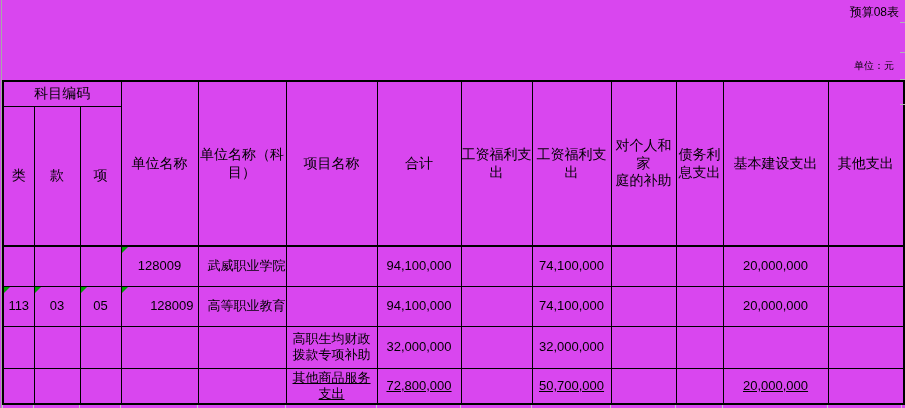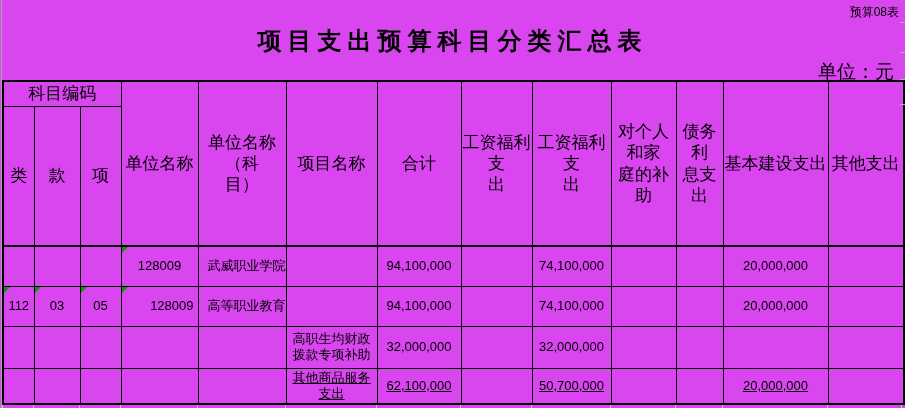--- a/index.html
+++ b/index.html
@@ -6,31 +6,31 @@
   .screen{
     position:relative;width:905px;height:408px;background:#d946ef;
     font-family:"Liberation Sans", sans-serif;color:#000;overflow:hidden;
   }
   .sheet-edge{position:absolute;left:1px;top:0;width:1px;height:408px;background:#a8a8a8;}
   .corner-label{position:absolute;top:4px;right:6px;font-size:12px;white-space:nowrap;}
   .page-title{
     position:absolute;top:25px;left:0;width:905px;text-align:center;
     font-size:24px;font-weight:bold;letter-spacing:6px;white-space:nowrap;
   }
-  .unit-label{position:absolute;top:59px;right:11px;font-size:19px;white-space:nowrap;}
+  .unit-label{position:absolute;top:59px;right:11px;font-size:10px;white-space:nowrap;}
   table.budget{
     position:absolute;left:2px;top:80px;width:901px;
     border-collapse:collapse;table-layout:fixed;
     border:2px solid #000;
   }
   th,td{
     border:1px solid #000;padding:0;overflow:hidden;
     vertical-align:middle;white-space:pre-line;line-height:1.25;
   }
-  th{font-weight:normal;font-size:17px;text-align:center;}
+  th{font-weight:normal;font-size:14px;text-align:center;}
   td{font-size:13px;text-align:center;}
   .hsep{border-bottom:2px solid #000;}
   tr.hrow1{height:25px;}
   tr.hrow2{height:140px;}
   tr.dr1{height:40px;}
   tr.dr2{height:40px;}
   tr.dr3{height:42px;}
   tr.dr4{height:36px;text-decoration:underline;}
   td.left{text-align:right;padding-left:4px;}
   td.right{text-align:right;padding-right:4px;}
@@ -43,21 +43,20 @@
   .dash{position:absolute;right:0;width:5px;height:1px;background:#b3b3b3;}
 </style>
 </head>
 <body>
 
 <div class="screen">
 
   <div class="sheet-edge"></div>
 
   <div class="corner-label">预算08表</div>
-  <div class="page-title">项目支出预算科目分类汇总表</div>
   <div class="unit-label">单位：元</div>
 
   <table class="budget">
     <colgroup>
       <col style="width:31px">
         <col style="width:46px">
         <col style="width:41px">
       <col style="width:77px">
         <col style="width:88px">
         <col style="width:91px">
@@ -104,21 +103,21 @@
       <td>94,100,000</td>
       <td></td>
       <td>74,100,000</td>
       <td></td>
       <td></td>
       <td>20,000,000</td>
       <td></td>
     </tr>
 
     <tr class="dr2">
-      <td class="flag"><span class="tri"></span><span>112</span></td>
+      <td class="flag"><span class="tri"></span><span>113</span></td>
       <td class="flag"><span class="tri"></span><span>03</span></td>
       <td class="flag"><span class="tri"></span><span>05</span></td>
       <td class="flag right"><span class="tri"></span><span>128009</span></td>
       <td class="left">高等职业教育</td>
       <td></td>
       <td>94,100,000</td>
       <td></td>
       <td>74,100,000</td>
       <td></td>
       <td></td>
@@ -144,21 +143,21 @@
     </tr>
 
     <tr class="dr4">
       <td></td>
       <td></td>
       <td></td>
       <td></td>
       <td></td>
       <td>其他商品服务
 支出</td>
-      <td>62,100,000</td>
+      <td>72,800,000</td>
       <td></td>
       <td>50,700,000</td>
       <td></td>
       <td></td>
       <td>20,000,000</td>
       <td></td>
     </tr>
   </tbody>
     </table>
 

